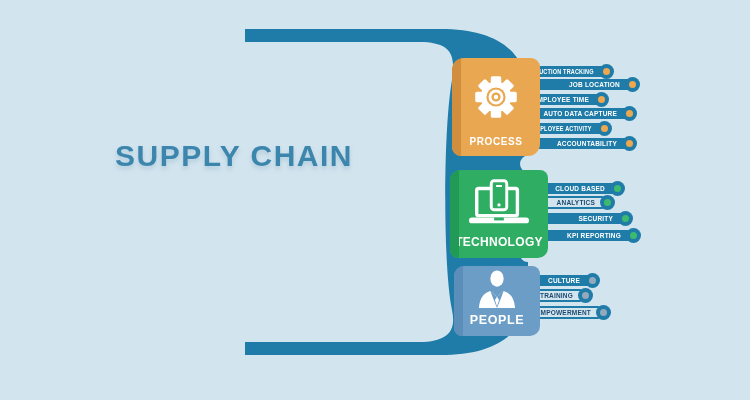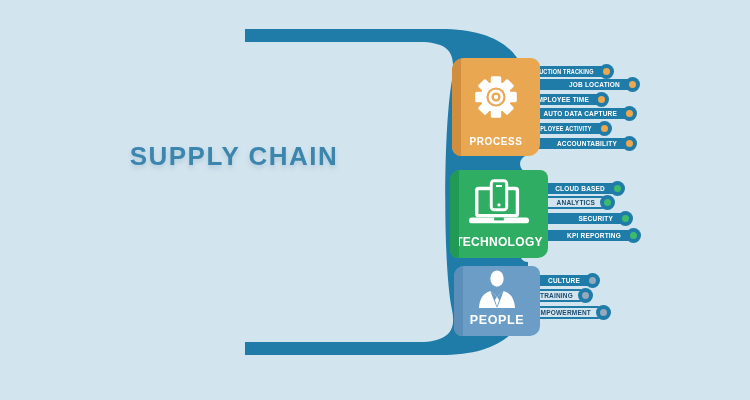--- a/index.html
+++ b/index.html
@@ -8,21 +8,21 @@
     background:#D2E4EE;
     font-family:"Liberation Sans", sans-serif;
   }
   svg{display:block;}
   .bracket{position:absolute; left:0; top:0;}
 
   
   .title{
     position:absolute; left:62px; top:136px; width:344px;
     text-align:center; color:#3C86AE; font-weight:bold;
-    font-size:26px; line-height:40px; letter-spacing:1.5px;
+    font-size:30px; line-height:40px; letter-spacing:1.5px;
     text-shadow:0 3px 4px rgba(120,160,185,.35);
   }
 
   
   .panel{
     position:absolute; display:flex; flex-direction:column;
     align-items:center; justify-content:flex-end;
     box-sizing:border-box; overflow:hidden;
   }
   .panel .fold{position:absolute; left:0; top:0; bottom:0; width:9px;}

